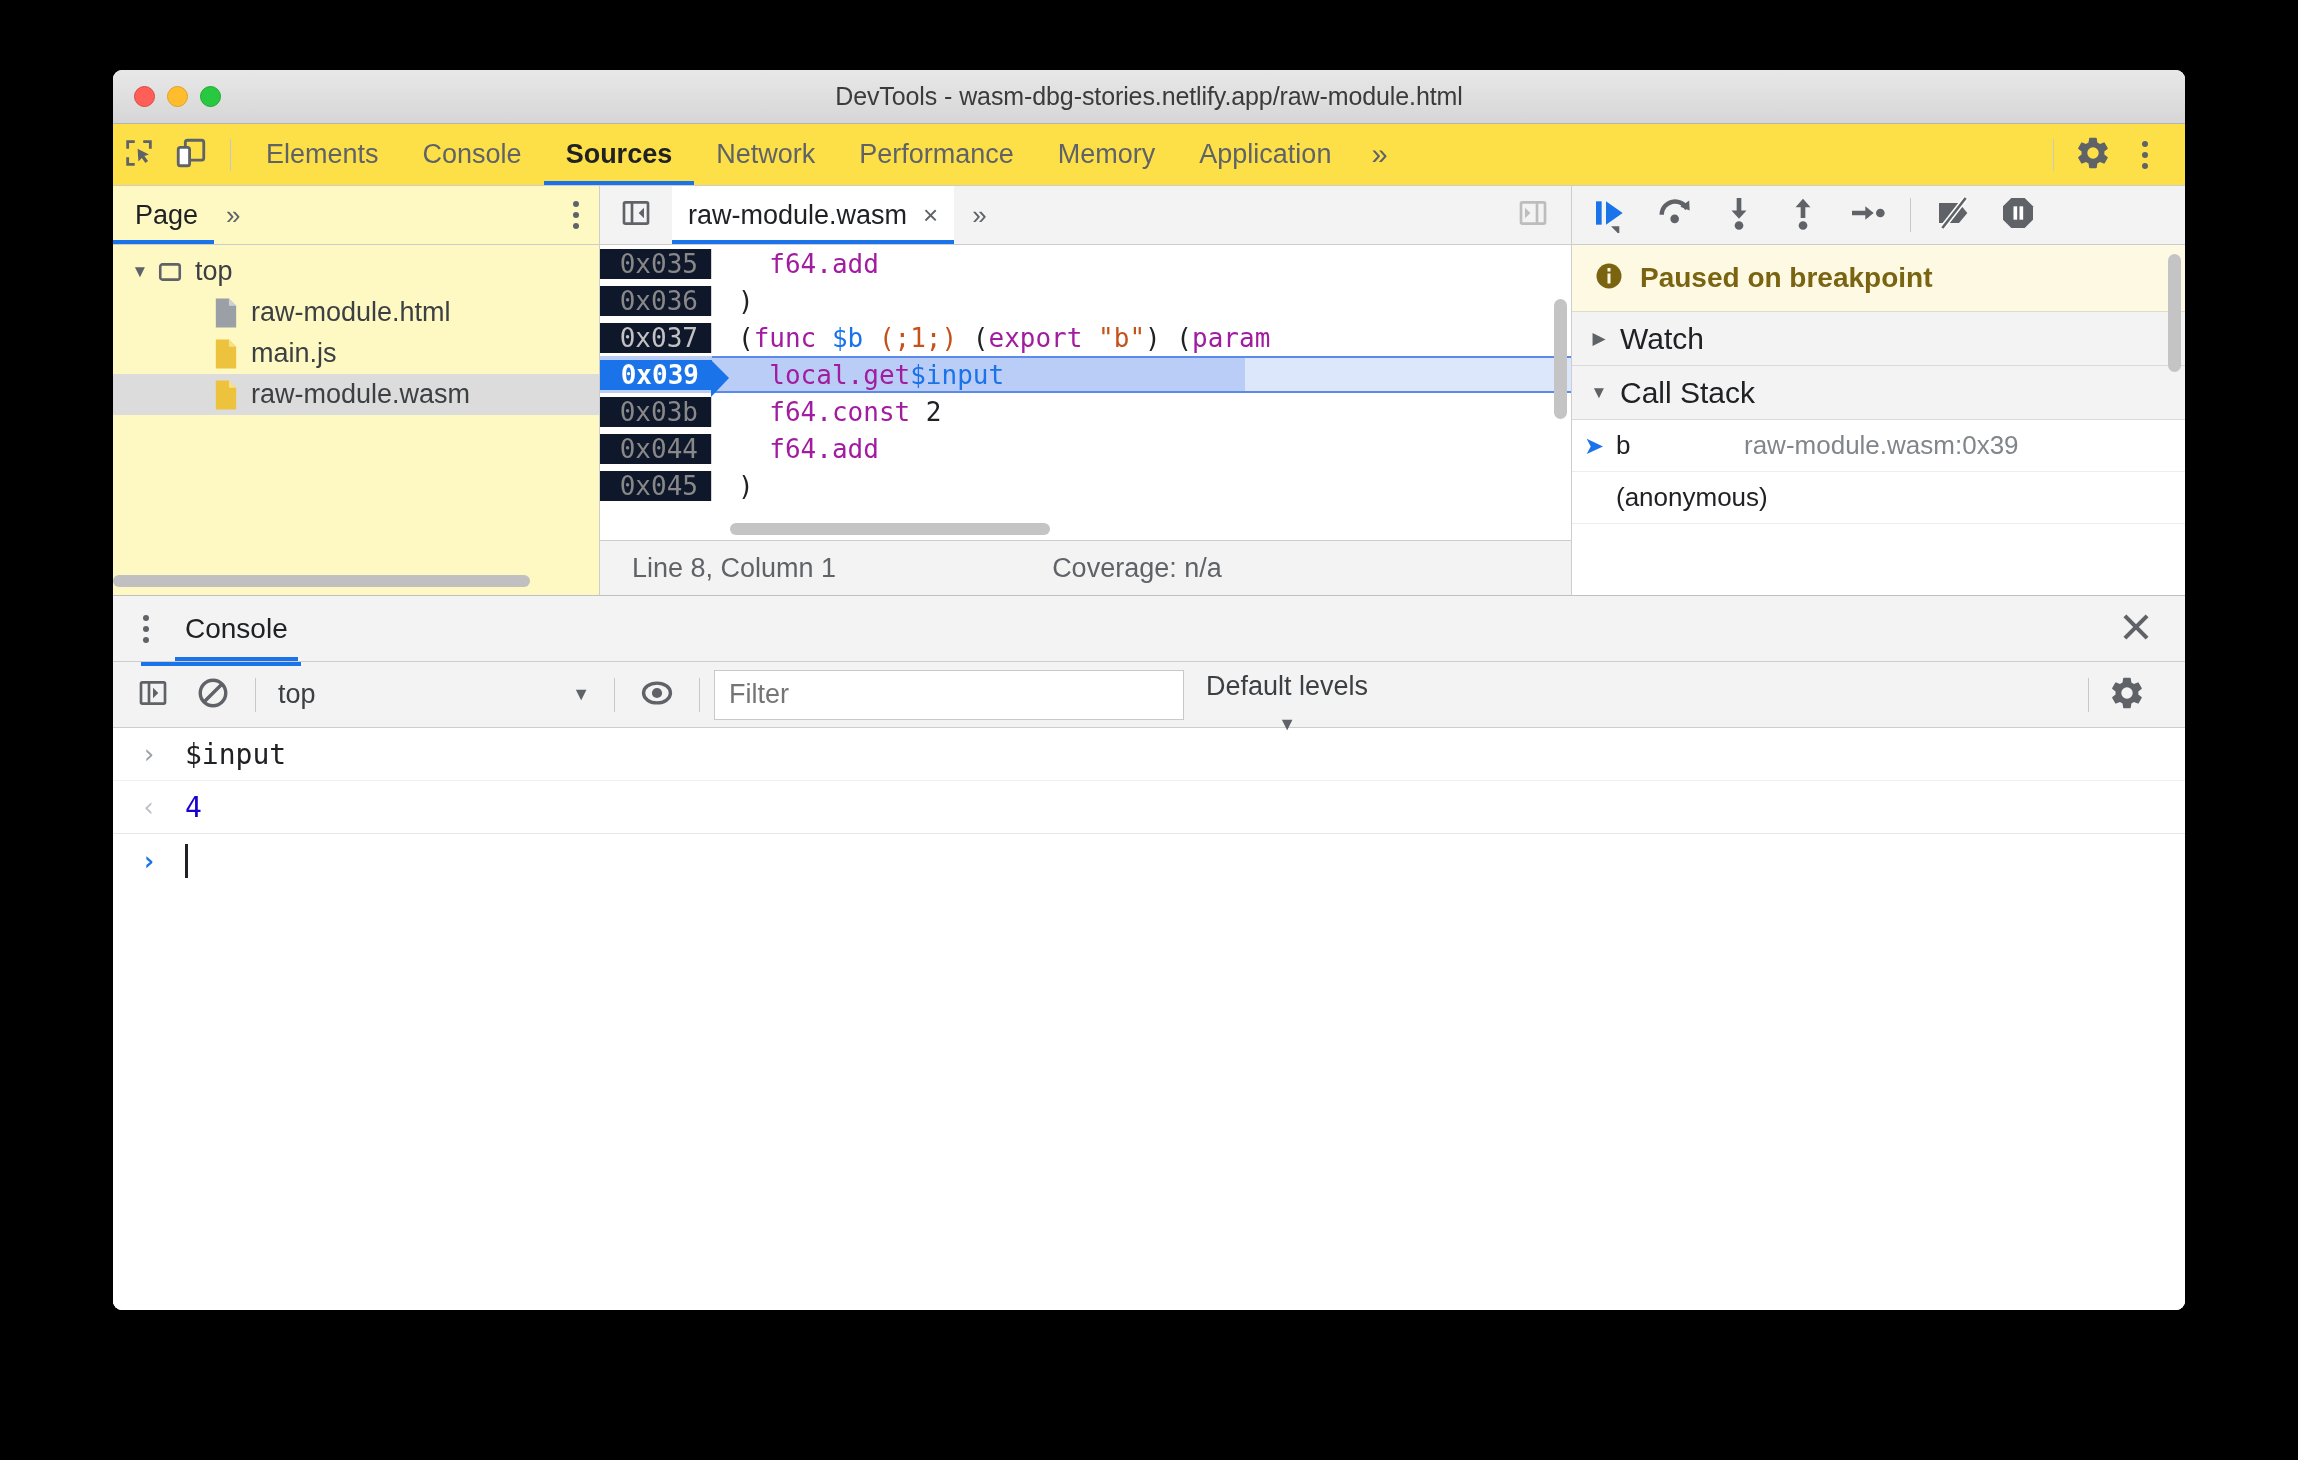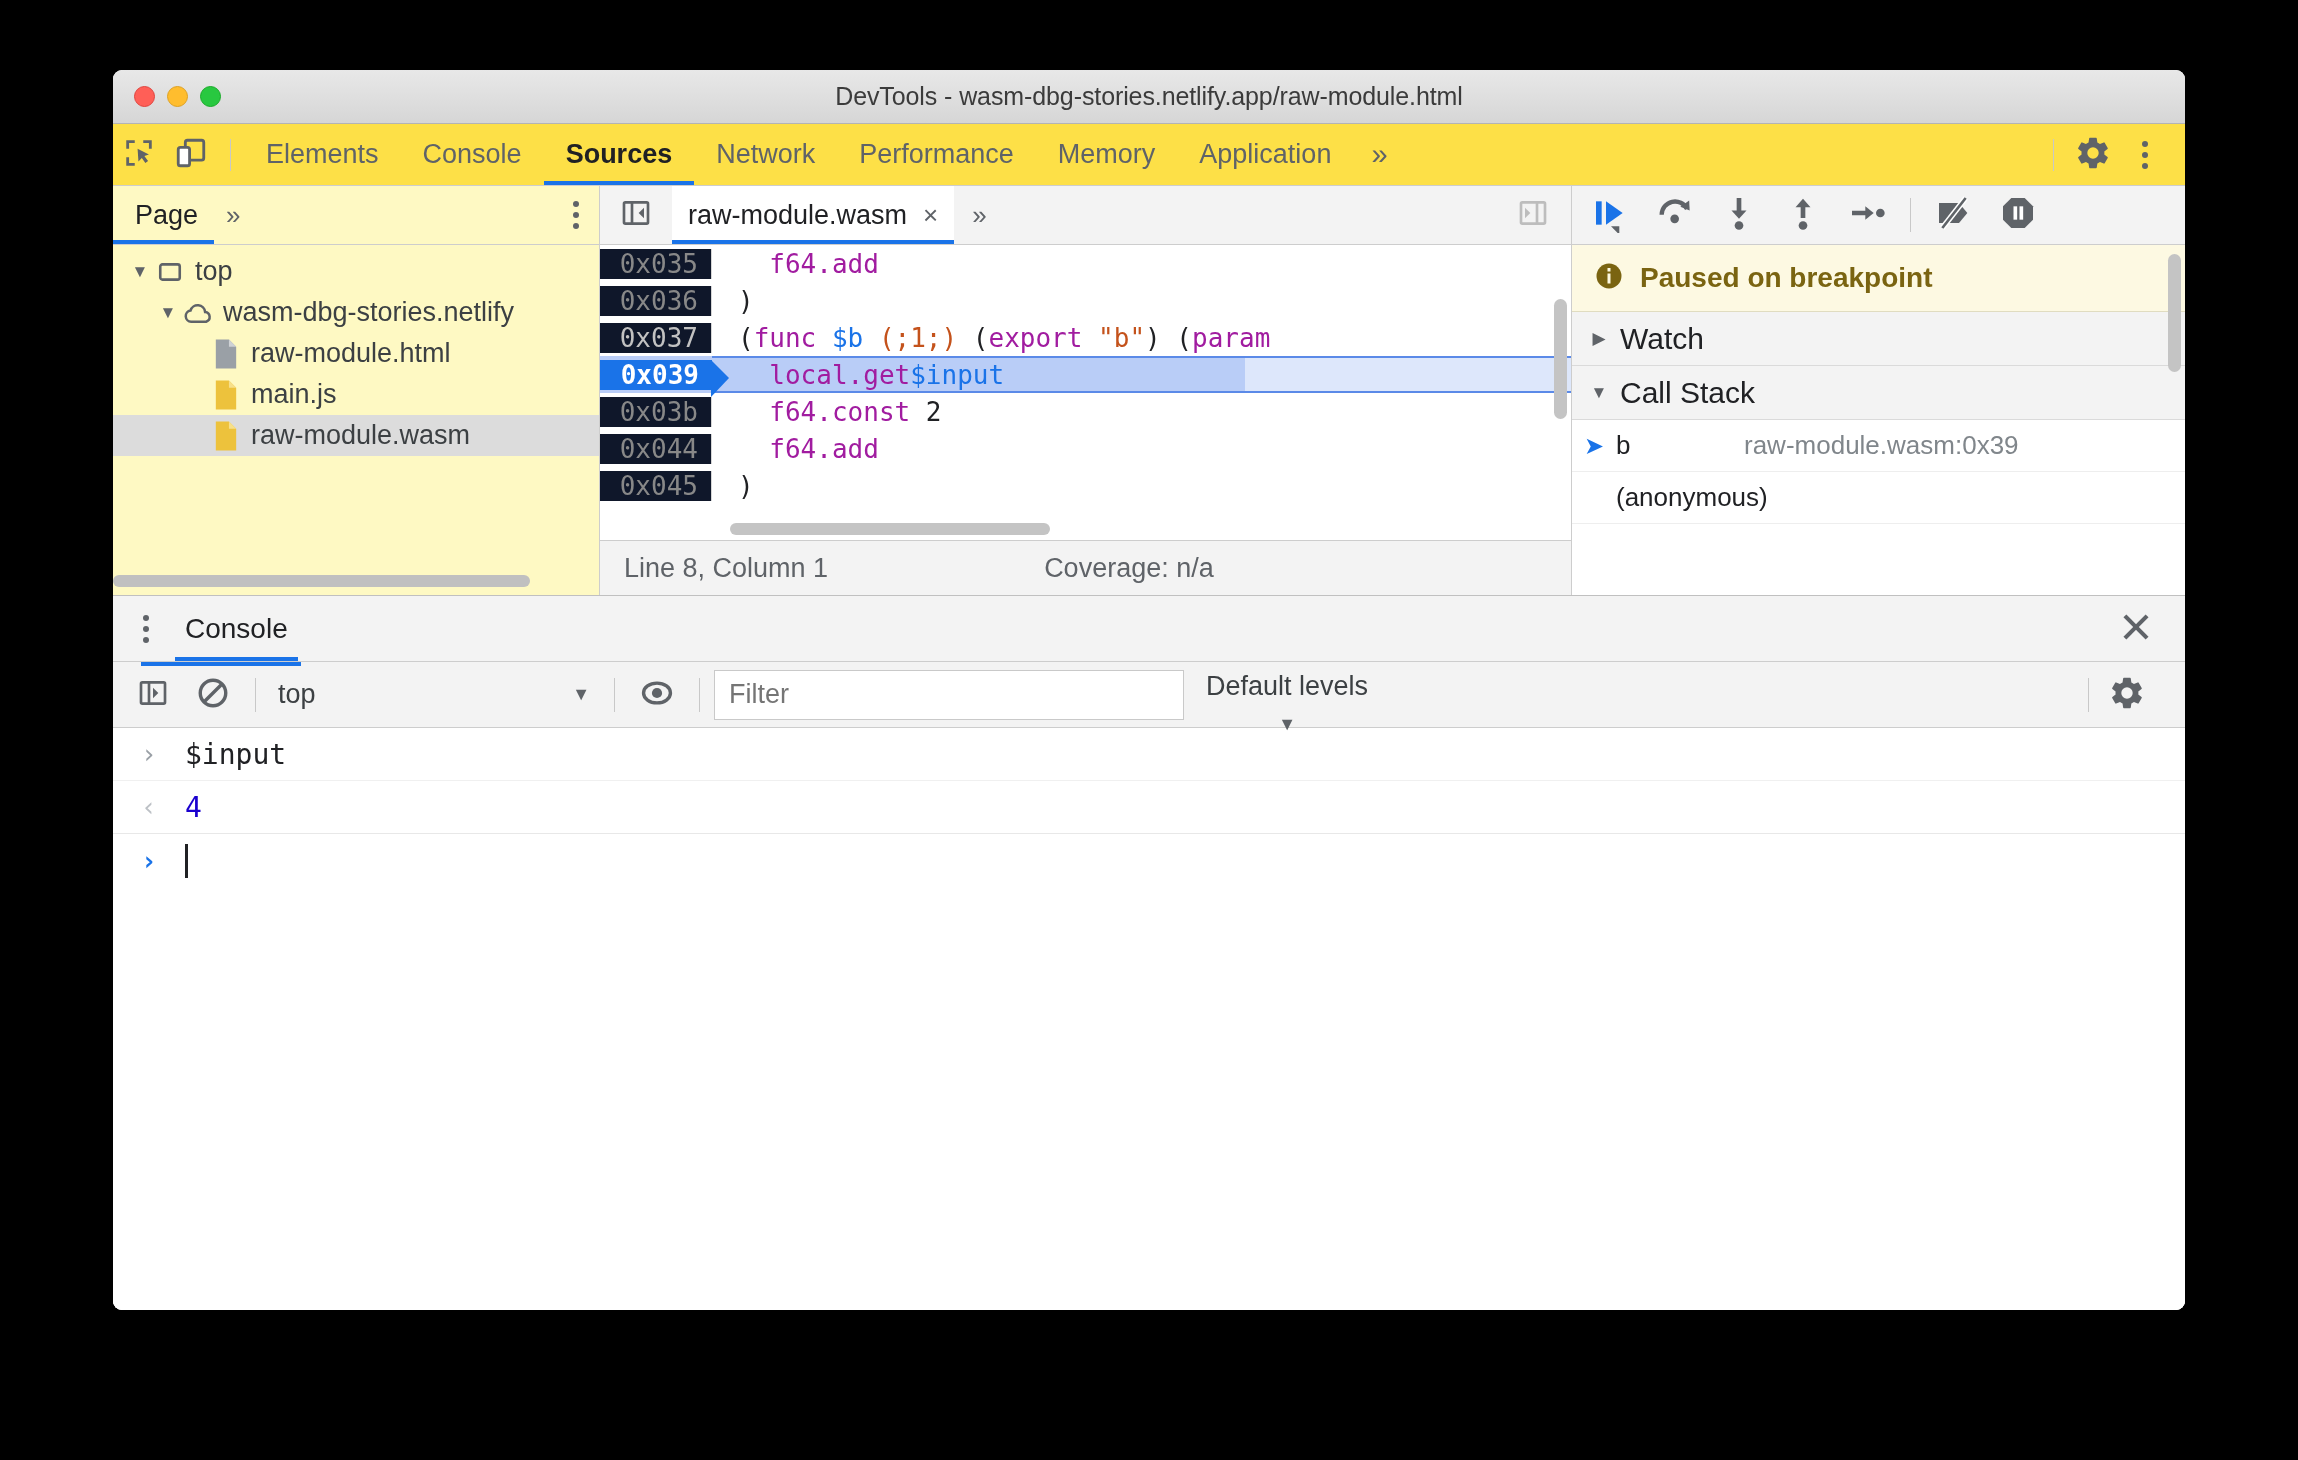--- a/index.html
+++ b/index.html
@@ -215,21 +215,21 @@
     position: absolute; left: 130px; bottom: 5px;
     width: 320px; height: 12px; background: #c4c4c4; border-radius: 6px;
   }
 
   #editor-status {
     height: 55px; background: #f3f3f3;
     border-top: 1px solid #cdcdcd;
     display: flex; align-items: center;
     font-size: 27px; color: #5f6368; flex: none;
   }
-  #status-line { margin-left: 24px; }
+  #status-line { margin-left: 32px; }
   #status-coverage { margin-left: 216px; }
 
   
   #debug-sidebar {
     width: 613px; background: #fff;
     display: flex; flex-direction: column;
     position: relative;
   }
   #debug-toolbar {
     height: 59px; background: #f3f3f3;
@@ -455,29 +455,20 @@
         <div class="tree-row" style="padding-left:14px;">
           <span class="twisty tri-down"></span>
           <span class="nodeicon">
             <svg width="26" height="26" viewBox="0 0 24 24">
                 <rect x="3" y="5" width="18" height="14" rx="2" fill="none" stroke="#5f6368" stroke-width="2.4"></rect>
               </svg>
           </span>
           <span class="tree-label">top</span>
         </div>
 
-        <div class="tree-row" style="padding-left:42px;">
-          <span class="twisty tri-down"></span>
-          <span class="nodeicon">
-            <svg width="30" height="26" viewBox="0 0 24 20">
-                <path d="M18.5 17H6.5A4.5 4.5 0 016 8.06 6 6 0 0117.7 9.2 4 4 0 0118.5 17z" fill="none" stroke="#5f6368" stroke-width="2"></path>
-              </svg>
-          </span>
-          <span class="tree-label">wasm-dbg-stories.netlify</span>
-        </div>
 
         <div class="tree-row" style="padding-left:96px;">
           <span class="nodeicon">
             <svg width="28" height="32" viewBox="0 0 18 22">
                 <path d="M2 1h9l5 5v15H2z" fill="#9aa0a6"></path>
                 <path d="M11 1l5 5h-5z" fill="#cfd2d5"></path>
               </svg>
           </span>
           <span class="tree-label">raw-module.html</span>
         </div>

